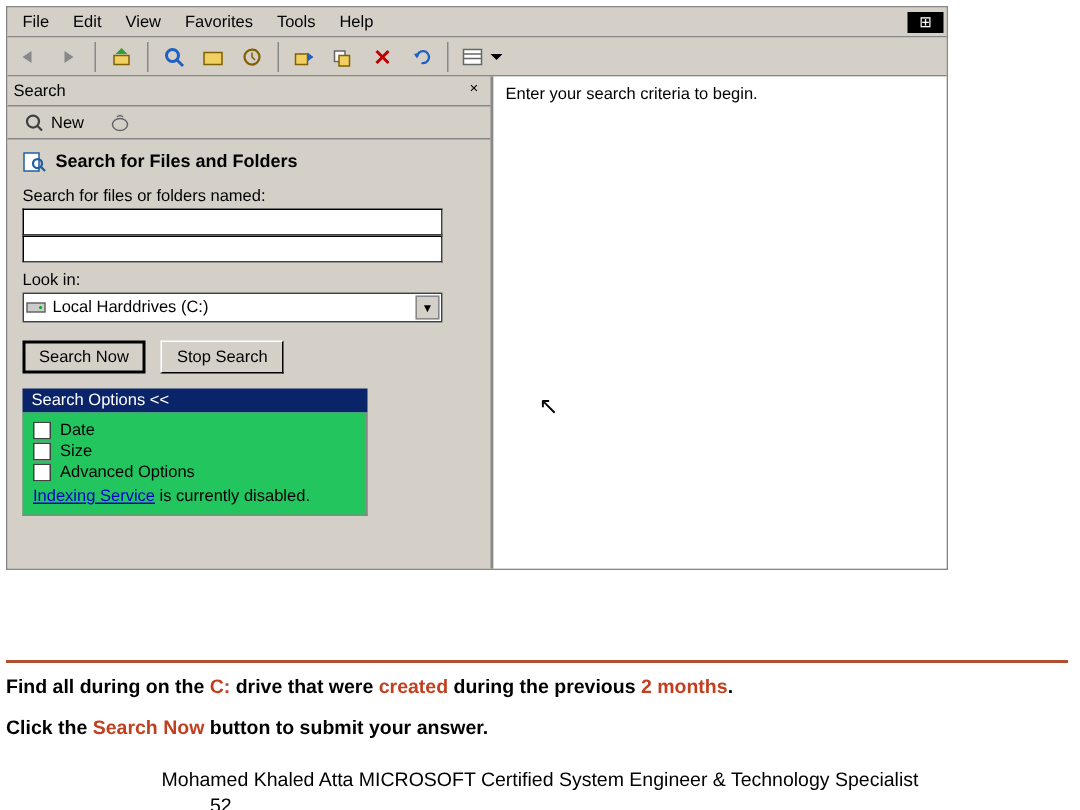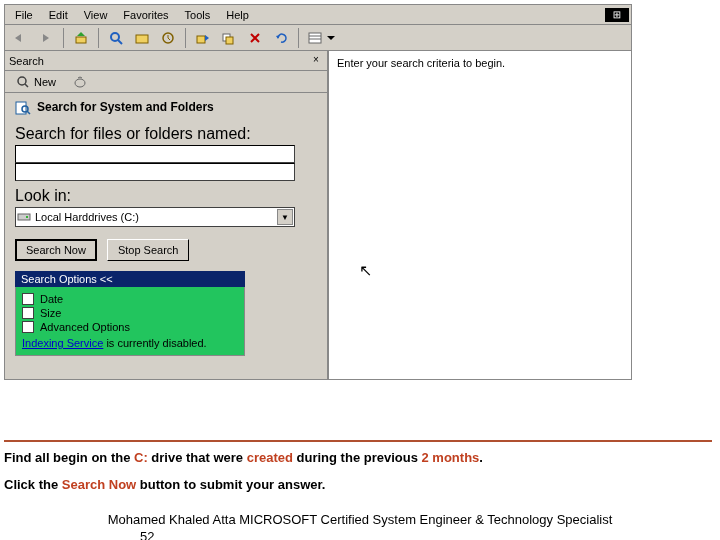--- a/index.html
+++ b/index.html
@@ -15,21 +15,21 @@
   .tsep { width: 1px; height: 20px; background: #888; margin: 0 2px; }
   .main { display: flex; height: 328px; }
   .search-pane { width: 324px; background: #d4d0c8; border-right: 2px solid #888; display: flex; flex-direction: column; }
   .pane-header { display: flex; align-items: center; border-bottom: 1px solid #888; height: 20px; padding: 0 4px; }
   .pane-title { flex: 1; }
   .pane-close { width: 14px; height: 14px; text-align: center; cursor: default; font-size: 10px; }
   .pane-sub { display: flex; align-items: center; gap: 6px; border-bottom: 1px solid #888; height: 22px; padding: 0 4px; }
   .new-btn { display: flex; align-items: center; gap: 4px; padding: 1px 6px; border: 1px solid transparent; }
   .search-body { padding: 6px 10px; overflow: hidden; }
   .section-title { display: flex; align-items: center; gap: 6px; font-weight: bold; font-size: 12px; margin-bottom: 10px; }
-  .field-label { font-size: 16px; margin-top: 6px; margin-bottom: 2px; }
+  .field-label { font-size: 11px; margin-top: 6px; margin-bottom: 2px; }
   .text-input { width: 280px; height: 18px; border: 1px solid #404040; border-top-color: #000; border-left-color: #000; background: #fff; padding: 0 2px; font-size: 11px; }
   .dropdown { width: 280px; height: 20px; border: 1px solid #404040; background: #fff; display: flex; align-items: center; padding: 0 1px; margin-top: 2px; }
   .dropdown-icon { width: 14px; height: 14px; display: flex; align-items: center; justify-content: center; margin-right: 4px; }
   .dropdown-text { flex: 1; font-size: 11px; }
   .dropdown-arrow { width: 16px; height: 16px; background: #d4d0c8; border: 1px solid #888; display: flex; align-items: center; justify-content: center; font-size: 8px; }
   .btn-row { display: flex; gap: 10px; margin-top: 12px; }
   .win-btn { height: 22px; padding: 0 10px; background: #d4d0c8; border: 1px solid #000; border-top-color: #fff; border-left-color: #fff; font-size: 11px; cursor: default; }
   .win-btn.primary { border: 2px solid #000; padding: 0 9px; }
   .options-header { background: #0a246a; color: #fff; padding: 2px 6px; margin-top: 10px; font-size: 11px; width: 230px; }
   .options-body { border: 1px solid #888; border-top: none; padding: 4px 6px 6px 6px; width: 230px; background: #22c55e; }
@@ -159,21 +159,21 @@
           </div>
       </div>
 
       <div class="search-body">
         <div class="section-title">
           <svg width="16" height="16">
               <rect x="1" y="3" width="10" height="12" fill="#fff" stroke="#2060a0"></rect>
               <circle cx="10" cy="10" r="3" fill="none" stroke="#2060a0" stroke-width="1.5"></circle>
               <line x1="12" y1="12" x2="15" y2="15" stroke="#2060a0" stroke-width="1.5"></line>
             </svg>
-          <span>Search for System and Folders</span>
+          <span>Search for Files and Folders</span>
         </div>
 
         <div class="field-label">Search for files or folders named:</div>
         <input class="text-input" value="" style="">
 
         <input class="text-input" value="" style="">
 
         <div class="field-label">Look in:</div>
         <div class="dropdown">
           <span class="dropdown-icon">
@@ -216,21 +216,21 @@
       <div class="results-text">Enter your search criteria to begin.</div>
       <div class="cursor-arrow">↖</div>
     </div>
 
   </div>
 </div>
 
 <div class="instructions">
   <hr class="hr-line">
   <div class="instr-line">
-    <span>Find all begin on the </span><span class="hl">C:</span><span> drive that were </span><span class="hl">created</span><span> during the previous </span><span class="hl">2 months</span><span>.</span>
+    <span>Find all during on the </span><span class="hl">C:</span><span> drive that were </span><span class="hl">created</span><span> during the previous </span><span class="hl">2 months</span><span>.</span>
   </div>
   <div class="instr-line">
     <span>Click the </span><span class="hl">Search Now</span><span> button to submit your answer.</span>
   </div>
 </div>
 
 <div class="footer">
   <span>Mohamed Khaled Atta MICROSOFT Certified System Engineer &amp; Technology Specialist</span>
   <span class="footer-num">52</span>
 </div>

